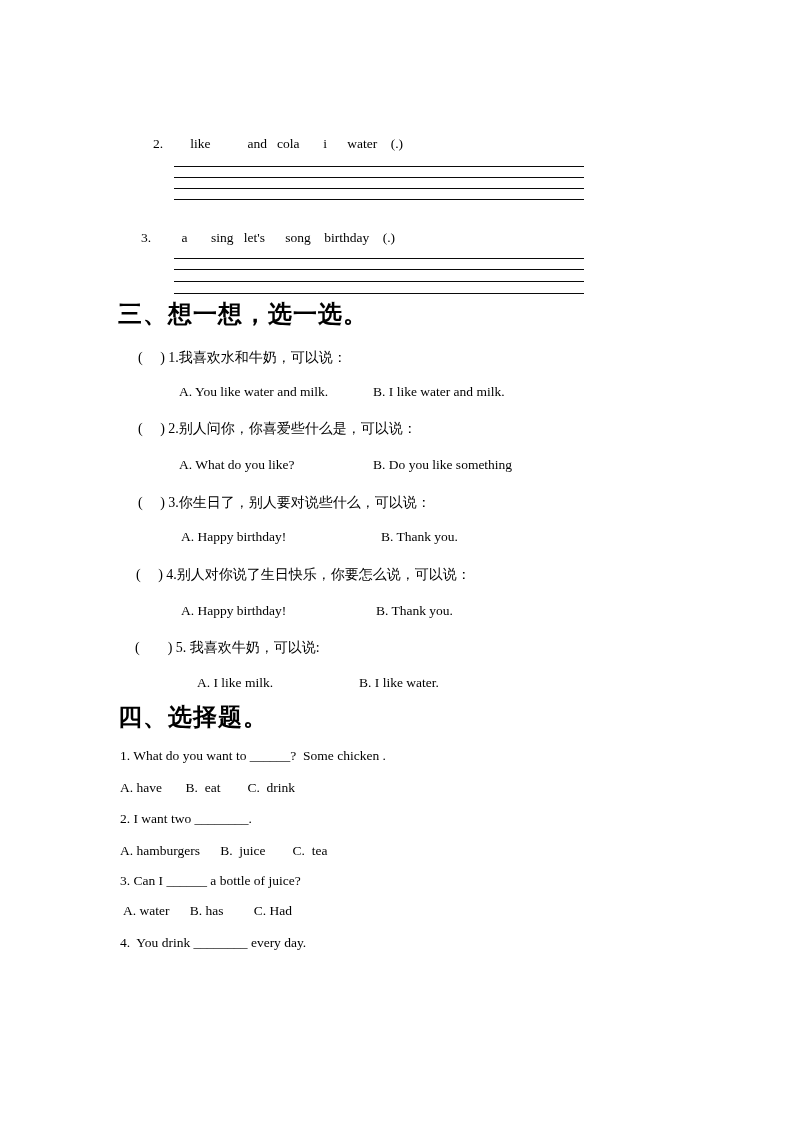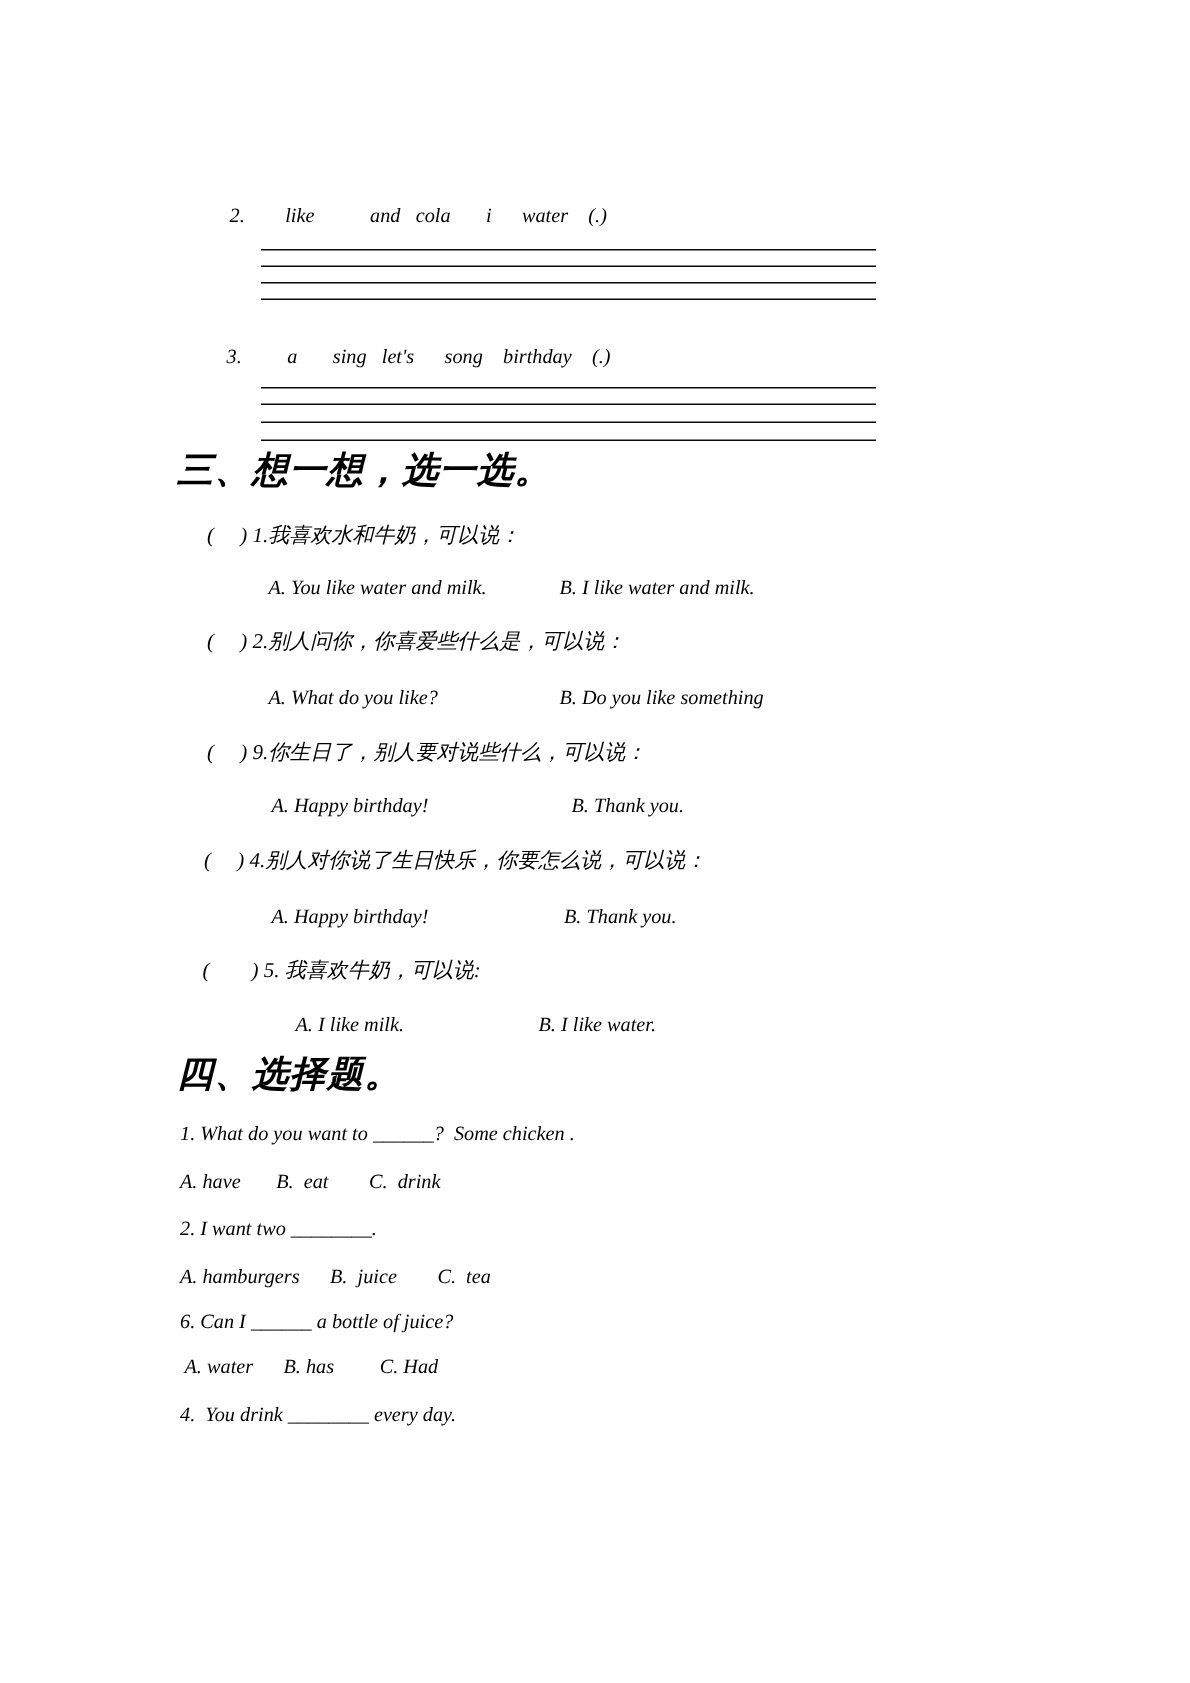--- a/index.html
+++ b/index.html
@@ -8,21 +8,20 @@
     background: #ffffff;
   }
   .page {
     position: relative;
     width: 793px;
     height: 954px;
     background: #ffffff;
     color: #000000;
     font-family: "Liberation Serif", serif;
     overflow: hidden;
-    font-style: italic;
   }
   .abs {
     position: absolute;
     white-space: pre;
     line-height: 1.15;
   }
   .en {
     font-size: 13.5px;
   }
   .cn {
@@ -46,51 +45,51 @@
 <body>
 
 <div class="page">
 
   <div class="abs en" style="left:153px; top:136px;">2.        like           and   cola       i      water    (.)</div>
   <div class="wline" style="top:166px;"></div>
   <div class="wline" style="top:177px;"></div>
   <div class="wline" style="top:188px;"></div>
   <div class="wline" style="top:199px;"></div>
 
-  <div class="abs en" style="left:151px; top:230px;text-align:right;">3.         a       sing   let's      song    birthday    (.)</div>
+  <div class="abs en" style="left:141px; top:230px;text-align:right;">3.         a       sing   let's      song    birthday    (.)</div>
   <div class="wline" style="top:258px;"></div>
   <div class="wline" style="top:269px;"></div>
   <div class="wline" style="top:281px;"></div>
   <div class="wline" style="top:293px;"></div>
 
   <div class="abs sec-title" style="left:118px; top:301px;">三、想一想，选一选。</div>
 
   <div class="abs cn" style="left:138px; top:350px;">(     ) 1.我喜欢水和牛奶，可以说：</div>
   <div class="abs en" style="left:179px; top:384px;">A. You like water and milk.</div>
   <div class="abs en" style="left:373px; top:384px;">B. I like water and milk.</div>
 
   <div class="abs cn" style="left:138px; top:421px;">(     ) 2.别人问你，你喜爱些什么是，可以说：</div>
   <div class="abs en" style="left:179px; top:457px;text-align:right;">A. What do you like?</div>
   <div class="abs en" style="left:373px; top:457px;">B. Do you like something</div>
 
-  <div class="abs cn" style="left:138px; top:495px;">(     ) 9.你生日了，别人要对说些什么，可以说：</div>
+  <div class="abs cn" style="left:138px; top:495px;">(     ) 3.你生日了，别人要对说些什么，可以说：</div>
   <div class="abs en" style="left:181px; top:529px;">A. Happy birthday!</div>
   <div class="abs en" style="left:381px; top:529px;">B. Thank you.</div>
 
   <div class="abs cn" style="left:136px; top:567px;">(     ) 4.别人对你说了生日快乐，你要怎么说，可以说：</div>
   <div class="abs en" style="left:181px; top:603px;">A. Happy birthday!</div>
   <div class="abs en" style="left:376px; top:603px;">B. Thank you.</div>
 
   <div class="abs cn" style="left:135px; top:640px;">(        ) 5. 我喜欢牛奶，可以说:</div>
   <div class="abs en" style="left:197px; top:675px;">A. I like milk.</div>
   <div class="abs en" style="left:359px; top:675px;">B. I like water.</div>
 
   <div class="abs sec-title" style="left:118px; top:704px;">四、选择题。</div>
 
   <div class="abs en" style="left:120px; top:748px;">1. What do you want to ______?  Some chicken .</div>
   <div class="abs en" style="left:120px; top:780px;">A. have       B.  eat        C.  drink</div>
   <div class="abs en" style="left:120px; top:811px;">2. I want two ________.</div>
   <div class="abs en" style="left:120px; top:843px;text-align:center;">A. hamburgers      B.  juice        C.  tea</div>
-  <div class="abs en" style="left:120px; top:873px;">6. Can I ______ a bottle of juice?</div>
+  <div class="abs en" style="left:120px; top:873px;">3. Can I ______ a bottle of juice?</div>
   <div class="abs en" style="left:123px; top:903px;">A. water      B. has         C. Had</div>
   <div class="abs en" style="left:120px; top:935px;">4.  You drink ________ every day.</div>
 
 </div>
 
 </body></html>

